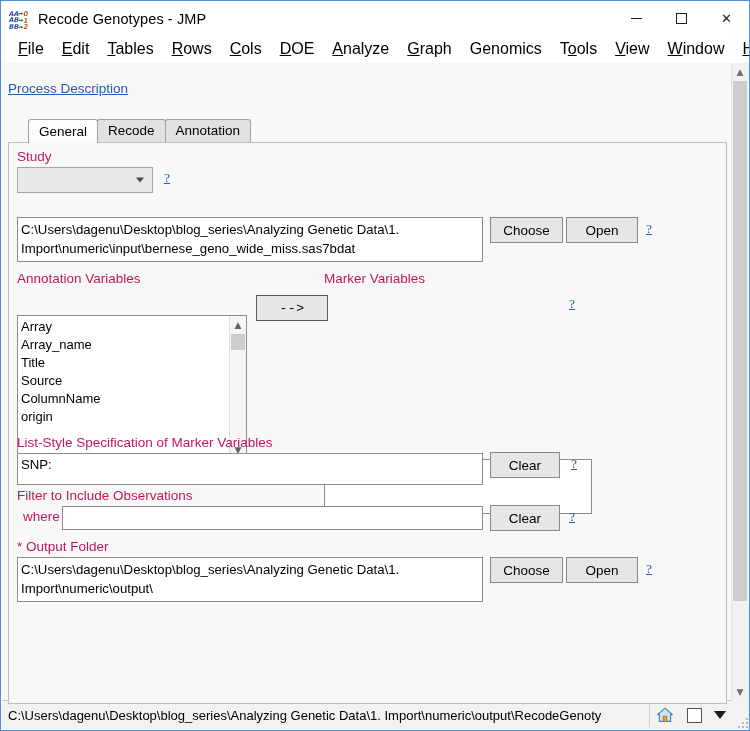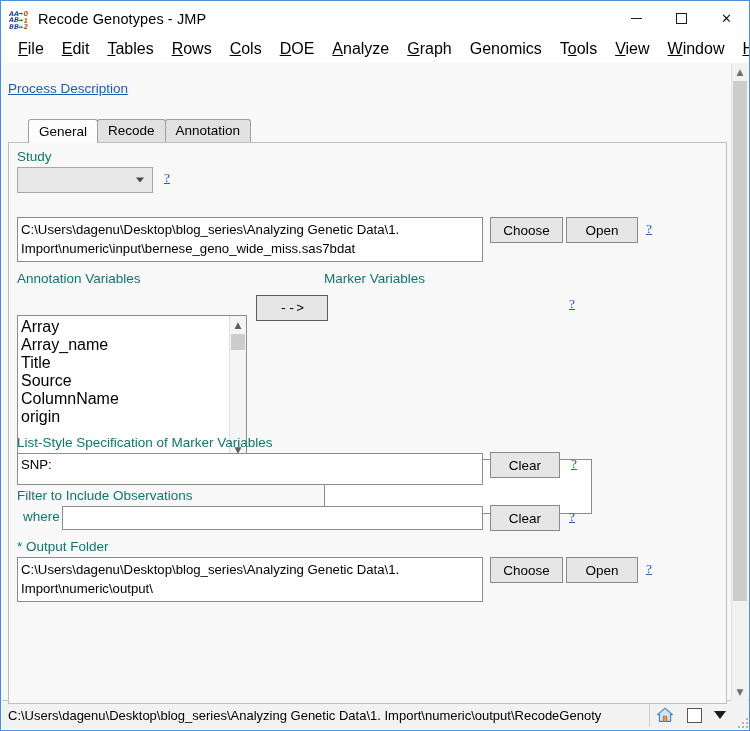--- a/index.html
+++ b/index.html
@@ -175,21 +175,21 @@
     width: 719px;
     height: 562px;
     background: #f8f8f8;
     border: 1px solid #bfbfbf;
     box-sizing: border-box;
     z-index: 1;
   }
 
   .field-label {
     font-size: 13.5px;
-    color: #0f766e;
+    color: #be185d;
     white-space: nowrap;
   }
 
   .abs { position: absolute; }
 
   
   .combo {
     width: 136px;
     height: 26px;
     background: #e8e8e8;
@@ -264,21 +264,21 @@
     position: relative;
     overflow: hidden;
   }
   .listbox .items {
     position: absolute;
     left: 0; top: 0;
     right: 17px;
     padding: 2px 0 0 3px;
   }
   .list-item {
-    font-size: 16px;
+    font-size: 13px;
     line-height: 18px;
     color: #000;
     white-space: nowrap;
     cursor: default;
   }
 
   
   .vsb {
     position: absolute;
     top: 0; right: 0; bottom: 0;

